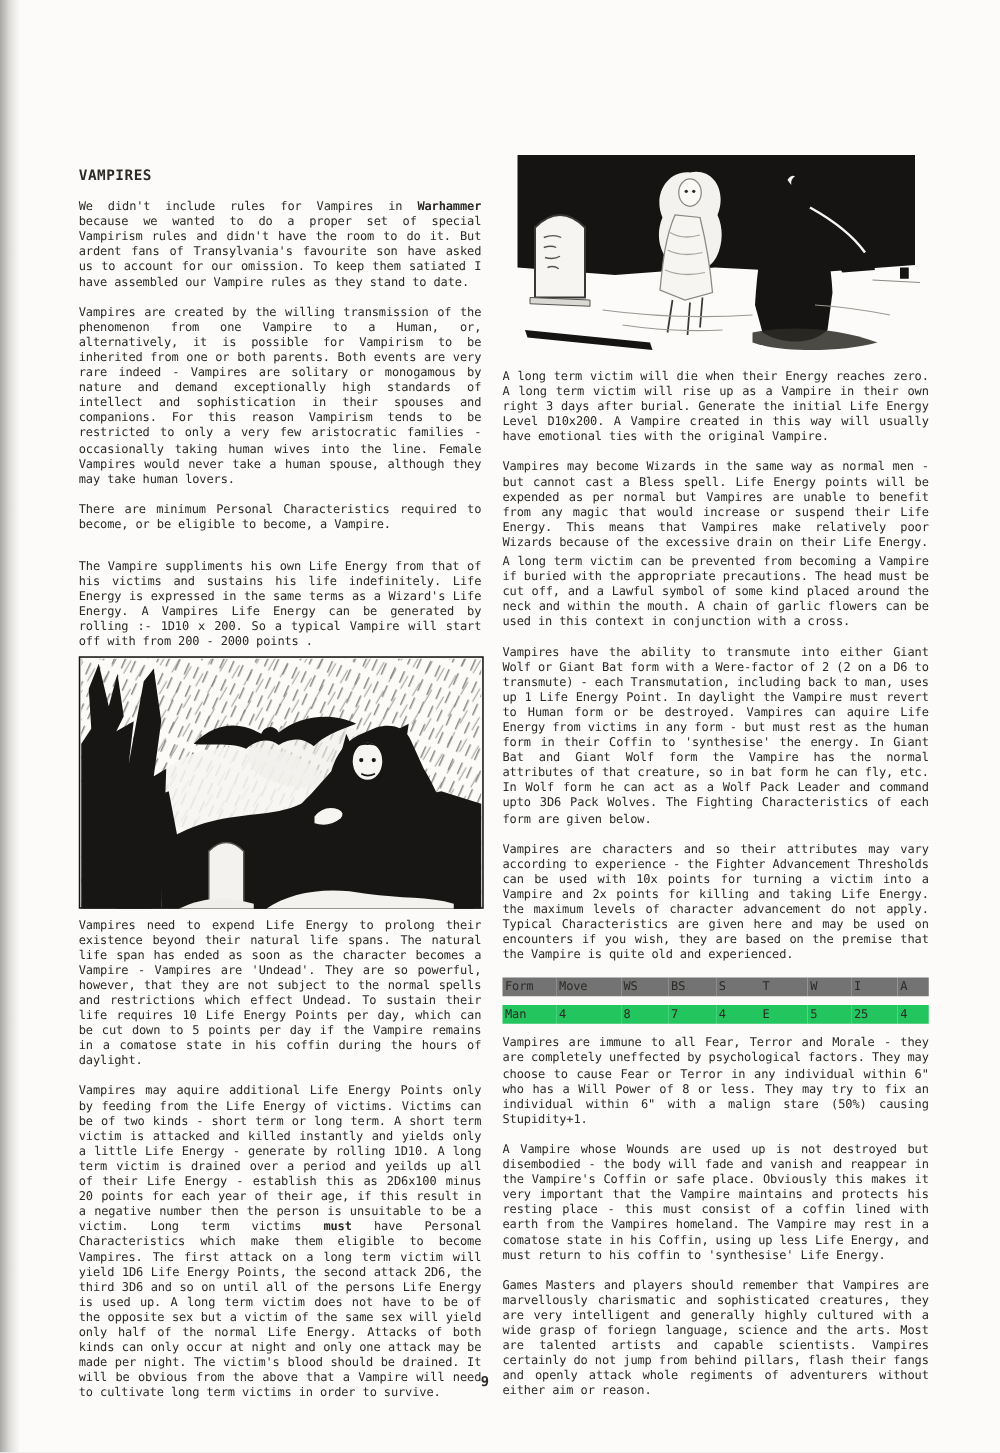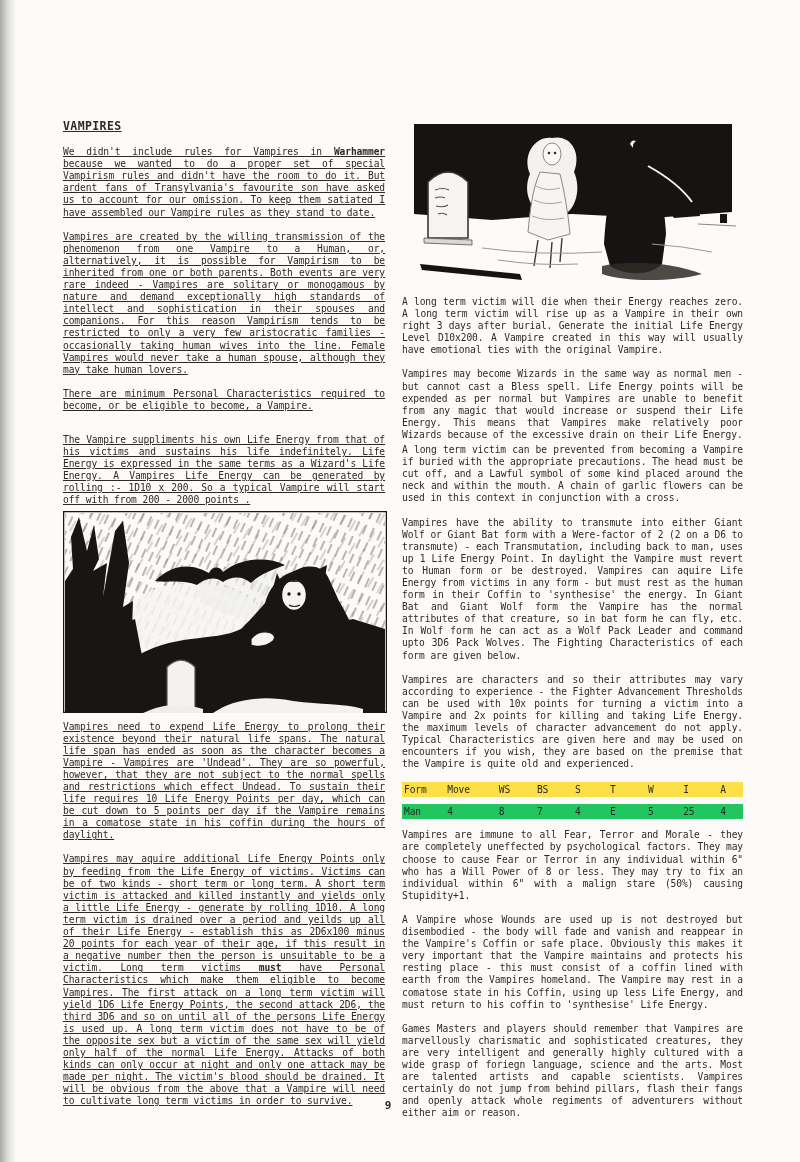--- a/index.html
+++ b/index.html
@@ -8,34 +8,34 @@
     background:#fcfbf9;overflow:hidden;
     font-family:"DejaVu Sans Mono", monospace;
     color:#2b2a26;
   }
   .scan-shadow{
     position:absolute;left:0;top:0;width:16px;height:100%;
     background:linear-gradient(to right, rgba(85,85,82,.5), rgba(120,120,116,.22) 50%, rgba(120,120,116,0));
     pointer-events:none;
   }
   .col{position:absolute;font-size:9.6px;line-height:12.1px;text-align:justify;letter-spacing:-.1px;}
-  .col-left{left:63px;top:120px;width:322px;text-decoration:underline;}
+  .col-left{left:63px;top:134px;width:322px;}
   .col-right{left:402px;top:116px;width:341px;}
   .heading{font-weight:bold;font-size:11.5px;letter-spacing:.4px;margin:0 0 14px 0;text-align:left;}
   p{margin:0 0 12px 0;}
   p.tight{margin-bottom:22px;}
   .char-list{margin:0 0 12px 38px;}
   .char-row{display:flex;height:11.2px;}
   .char-name{width:132px;}
   .illo{display:block;margin:2px 0 8px 0;}
   .illo-right{display:block;margin:0 0 8px 0;}
   table.stats{width:100%;border-collapse:separate;border-spacing:0;margin:2px 0 10px 0;
     font-size:9.6px;line-height:11px;}
   table.stats th, table.stats td{font-weight:normal;text-align:left;padding:2px 0 2px 2px;}
-  table.stats thead tr{background:#fde047;}
+  table.stats thead tr{background:#737373;}
   table.stats tbody tr.data{background:#22c55e;}
   table.stats tr.spacer td{height:7px;padding:0;background:transparent;}
   .page-number{
     position:absolute;left:353px;top:1099px;width:70px;text-align:center;
     font-weight:bold;font-size:11px;
   }
 </style>
 </head>
 <body>
 

